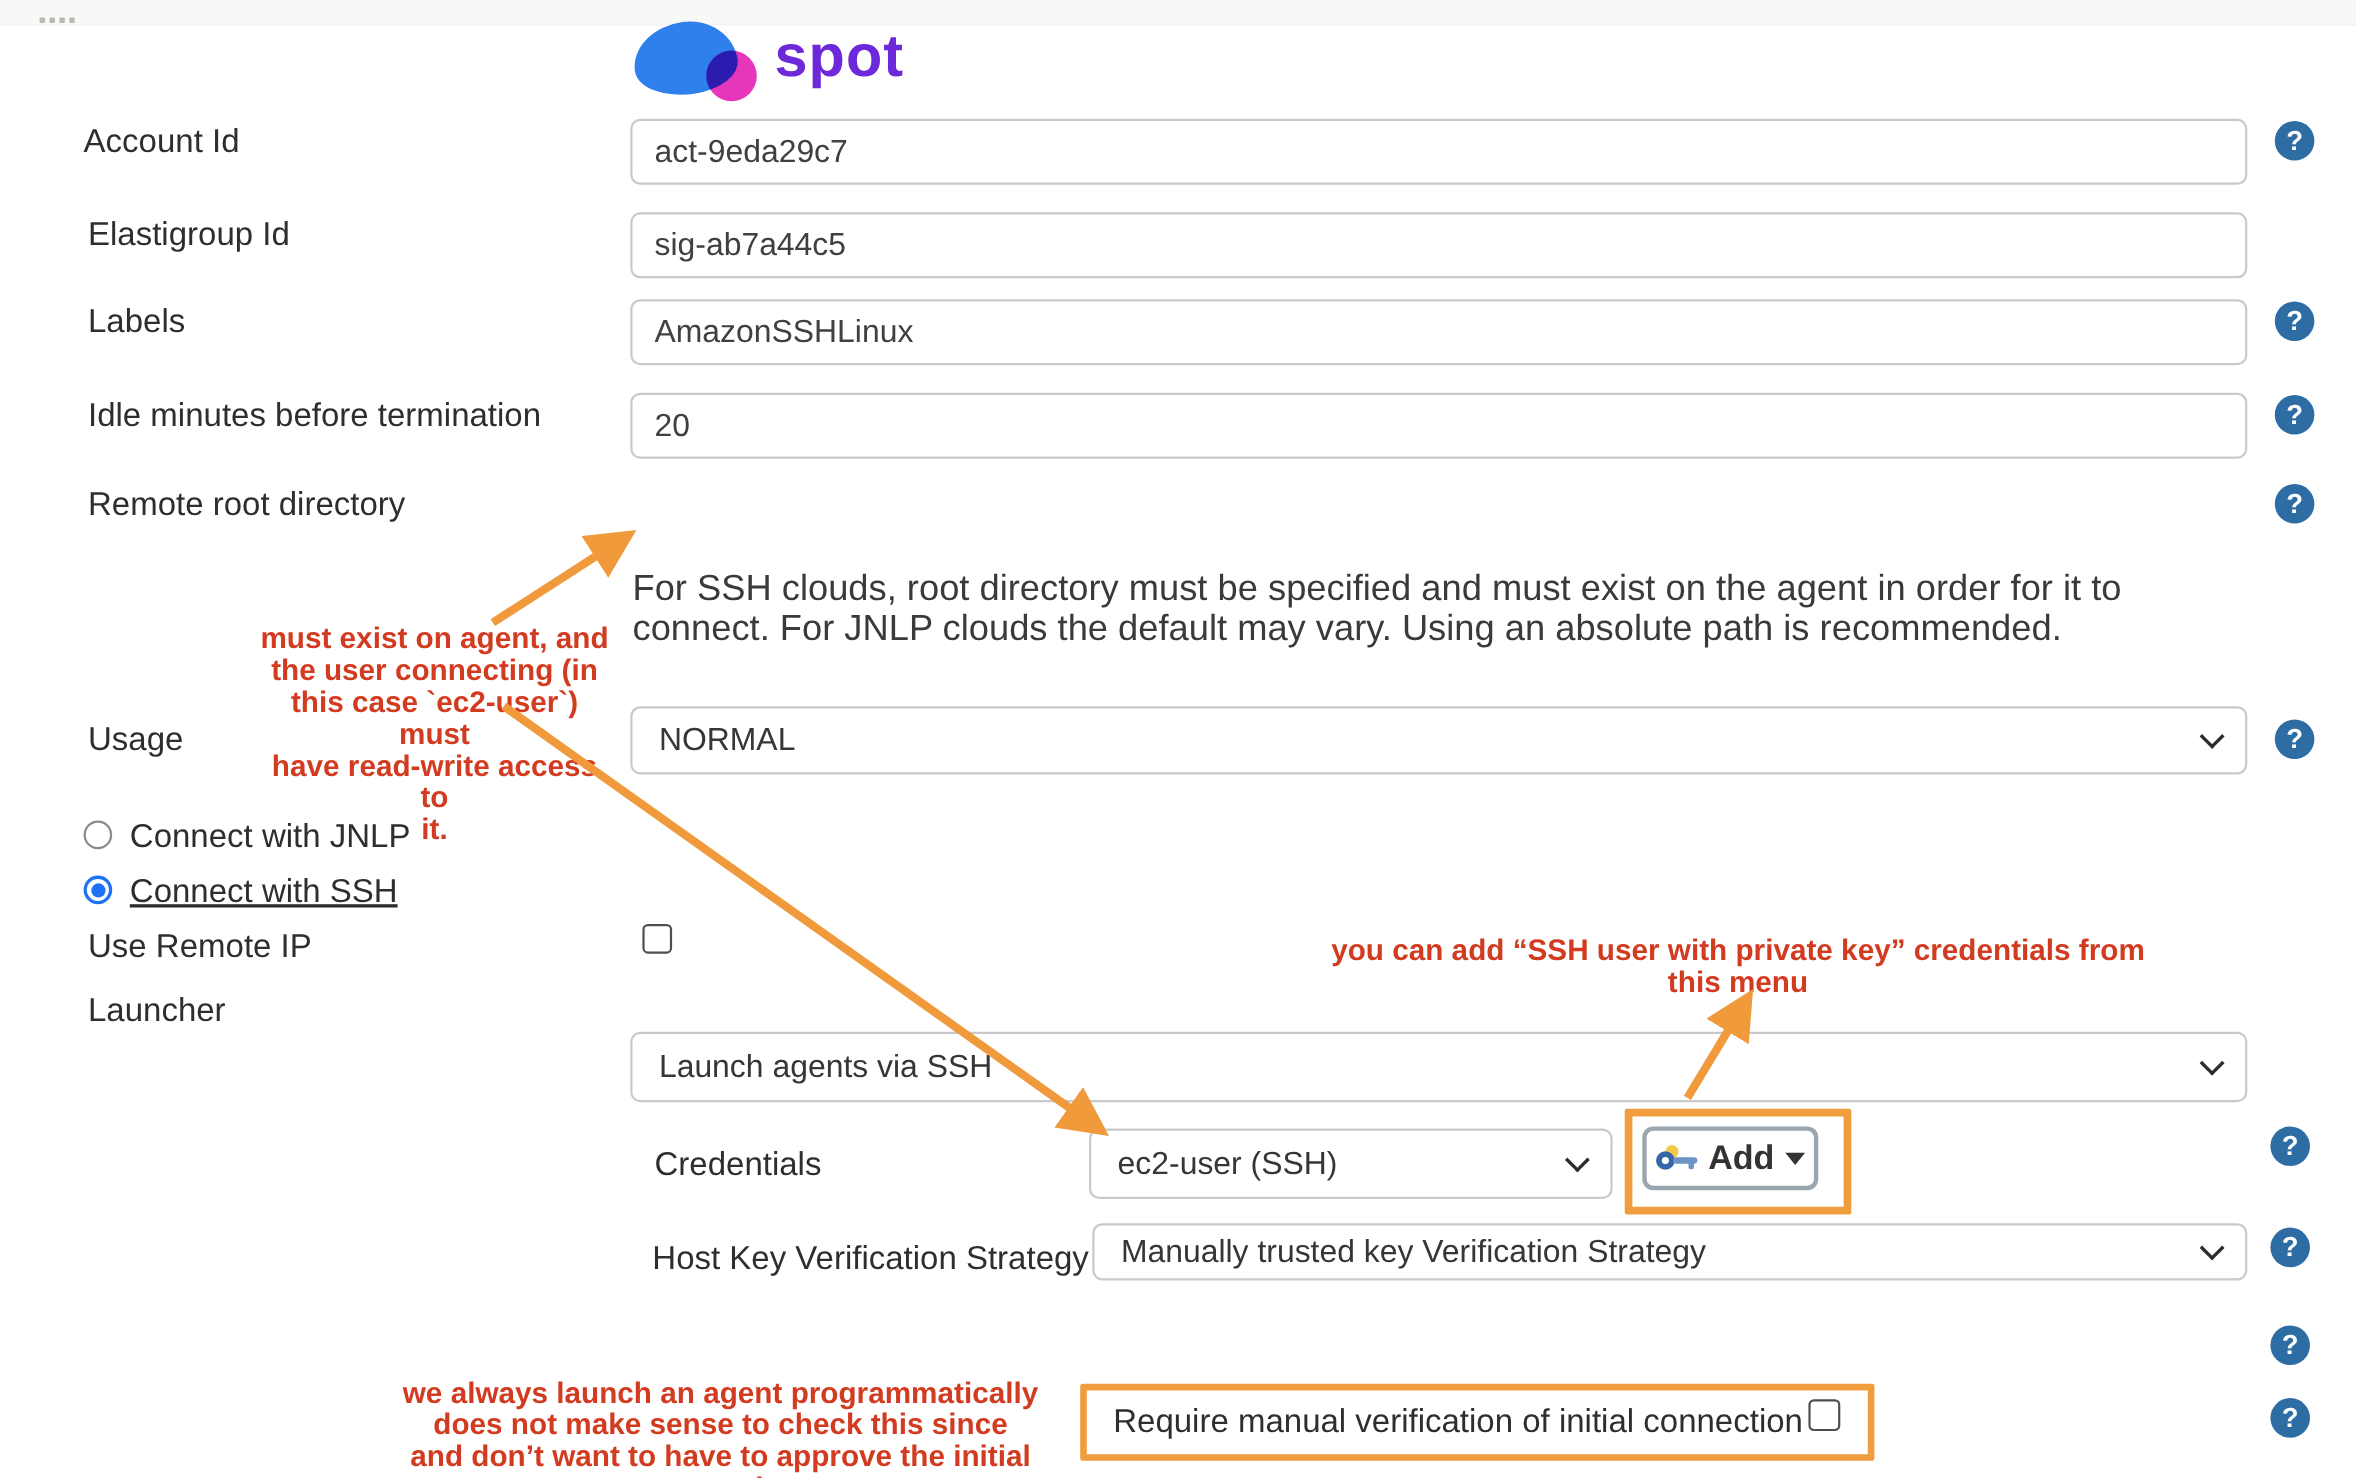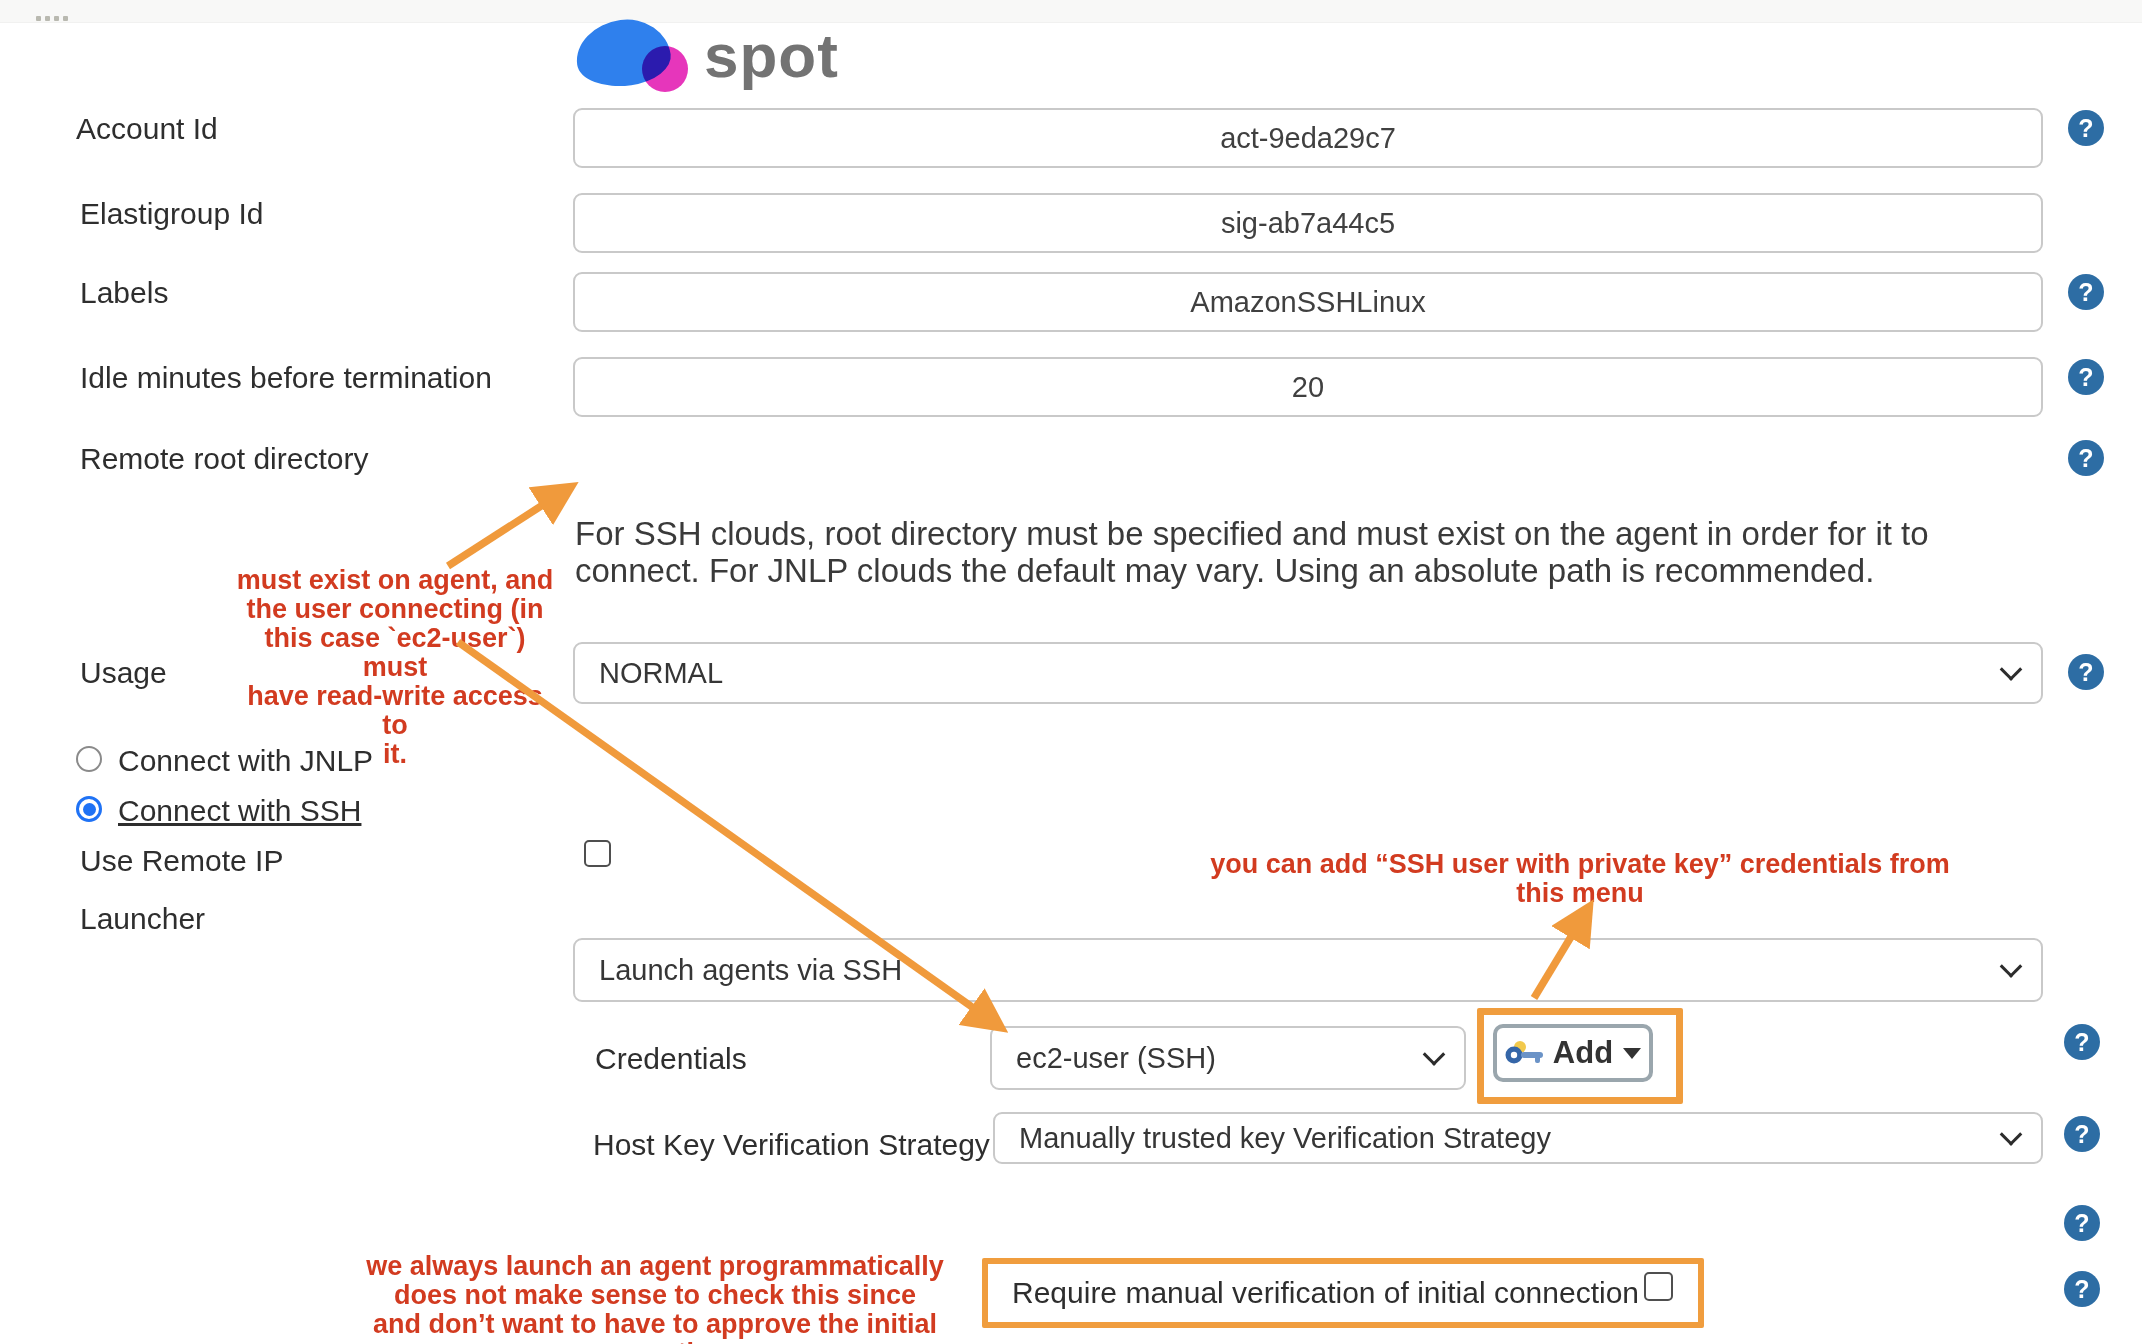--- a/index.html
+++ b/index.html
@@ -9,27 +9,27 @@
   .topbar{position:absolute;left:0;top:0;width:2142px;height:22px;background:#f8f8f7;border-bottom:1px solid #f1f1f0;}
   .dots{position:absolute;left:36px;top:16px;display:flex;gap:4px;}
   .dots i{width:5px;height:5px;background:#b9b9b0;border-radius:1px;display:block;}
 
   
   .logo{position:absolute;left:570px;top:12px;width:320px;height:80px;}
   .blob{position:absolute;left:6px;top:8px;width:94px;height:66px;background:#2f80ed;
         border-radius:52% 48% 46% 54% / 58% 62% 38% 42%;transform:rotate(-8deg);}
   .pinkdot{position:absolute;left:72px;top:34px;width:46px;height:46px;border-radius:50%;
         background:#e636bb;mix-blend-mode:multiply;}
-  .logotext{position:absolute;left:134px;top:8px;font-size:62px;font-weight:800;color:#737373;letter-spacing:1px;}
+  .logotext{position:absolute;left:134px;top:8px;font-size:54px;font-weight:800;color:#6d28d9;letter-spacing:1px;}
 
   
   .flabel{position:absolute;font-size:30px;color:#2e2e2e;white-space:nowrap;}
   .tinput{position:absolute;box-sizing:border-box;height:60px;background:#fff;border:2px solid #c9c9c9;
           border-radius:9px;font-family:"Liberation Sans",sans-serif;font-size:29px;color:#404040;
-          padding:0 20px;outline:none;text-align:center;}
+          padding:0 20px;outline:none;}
   .sel{position:absolute;box-sizing:border-box;background:#fff;border:2px solid #c9c9c9;border-radius:9px;
        display:flex;align-items:center;font-size:29px;color:#363636;padding:16px 24px;cursor:pointer;}
   .chev{position:absolute;right:22px;top:50%;width:13px;height:13px;border-right:3.5px solid #2c2c2c;
         border-bottom:3.5px solid #2c2c2c;transform:translateY(-72%) rotate(45deg);}
   .helptext{position:absolute;font-size:33px;color:#3a3a3a;line-height:37px;}
 
   .help{position:absolute;width:36px;height:36px;border-radius:50%;background:#2d6da4;color:#fff;
         display:flex;align-items:center;justify-content:center;font-size:25px;font-weight:bold;cursor:pointer;}
 
   .radio{position:absolute;width:26px;height:26px;border-radius:50%;box-sizing:border-box;background:#fff;}

